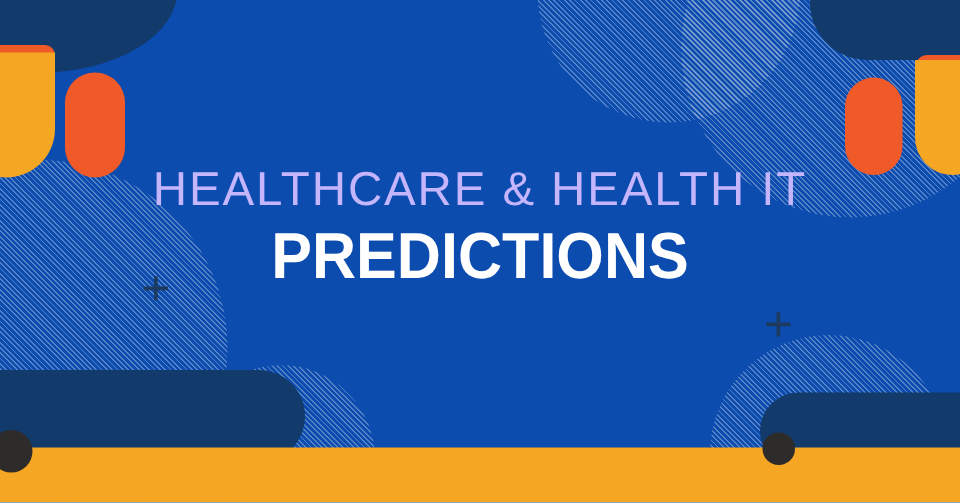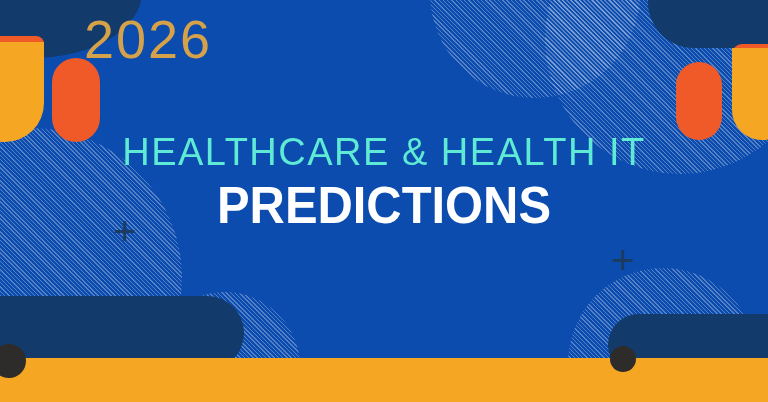--- a/index.html
+++ b/index.html
@@ -205,21 +205,21 @@
   }
   .headline-wrap {
     position: absolute;
     left: 0;
     right: 0;
     top: 133px;
     text-align: center;
   }
   .headline {
     display: block;
-    color: #5eead4;
+    color: #c4b5fd;
     font-size: 38px;
     letter-spacing: 1.5px;
     font-weight: 300;
     line-height: 1.05;
     font-family: "Liberation Sans", sans-serif;
   }
   .subheadline {
     display: block;
     margin-top: 6px;
     color: #FFFFFF;
@@ -247,21 +247,20 @@
   <div class="navy-topleft"></div>
   <div class="navy-topright"></div>
 
   <div class="orange-cap-left"></div>
   <div class="yellow-left"></div>
   <div class="orange-pill-left"></div>
   <div class="orange-pill-right"></div>
   <div class="orange-cap-right"></div>
   <div class="yellow-right"></div>
 
-  <div class="year">2026</div>
 
   <div class="plus plus-left">+</div>
   <div class="plus plus-right">+</div>
 
   <div class="navy-bar-left"></div>
   <div class="navy-bar-right"></div>
 
   <div class="yellow-band"></div>
 
   <div class="dark-dot dot-left"></div>

